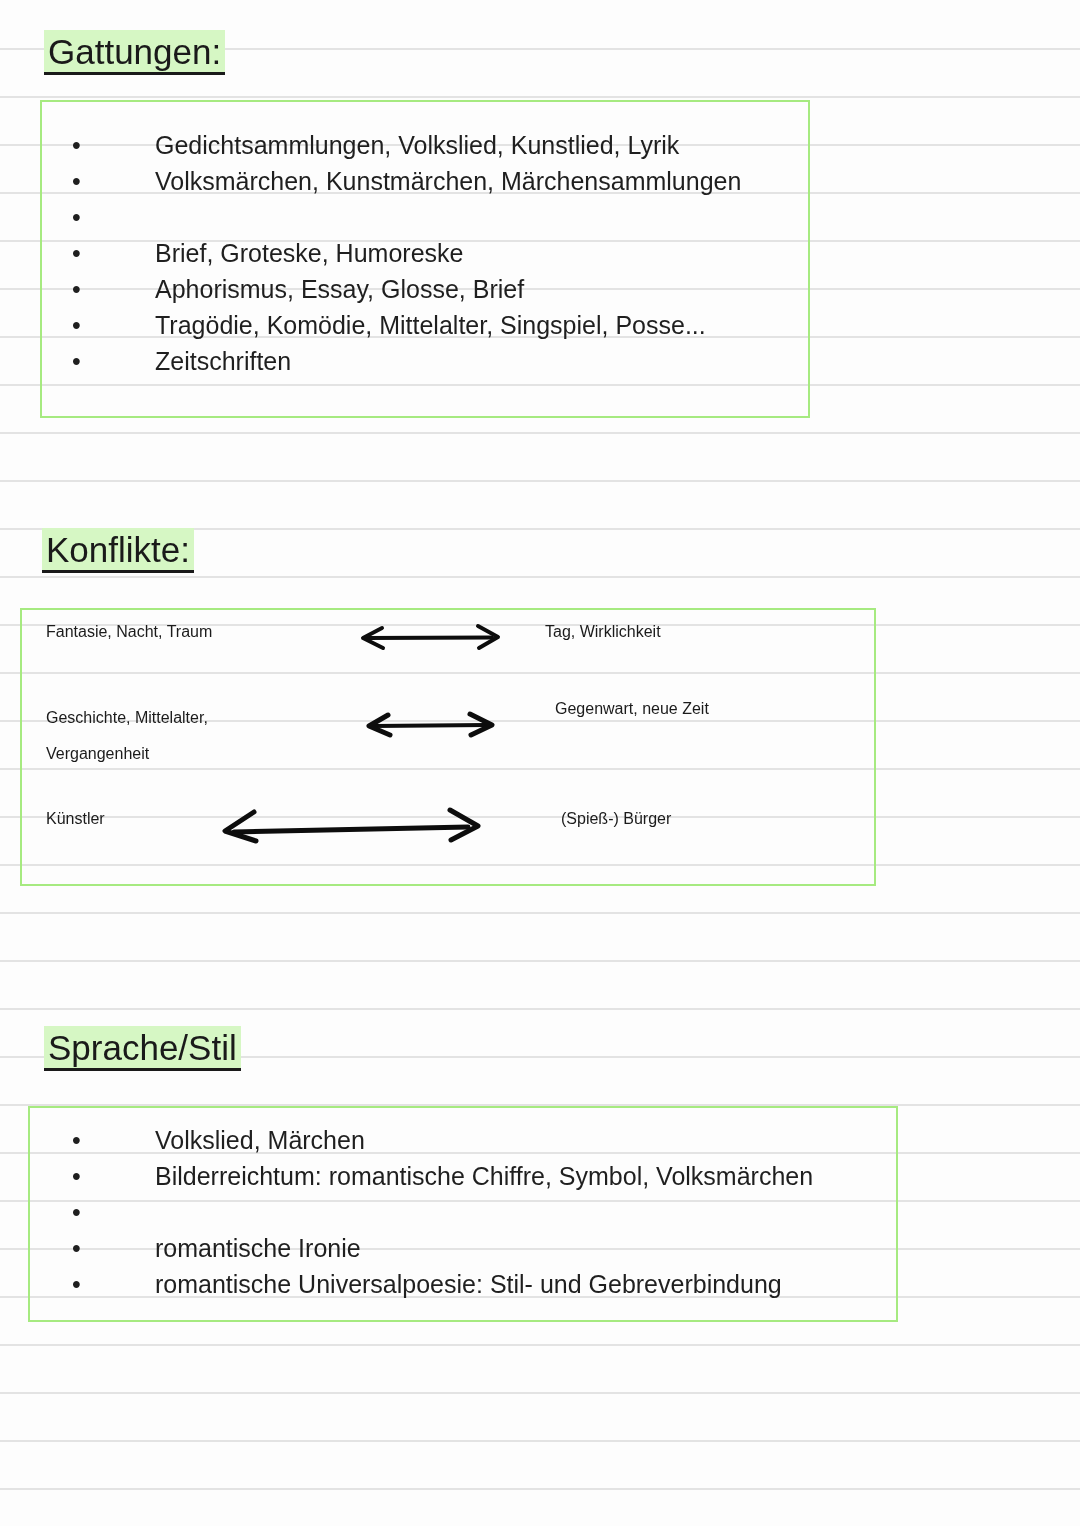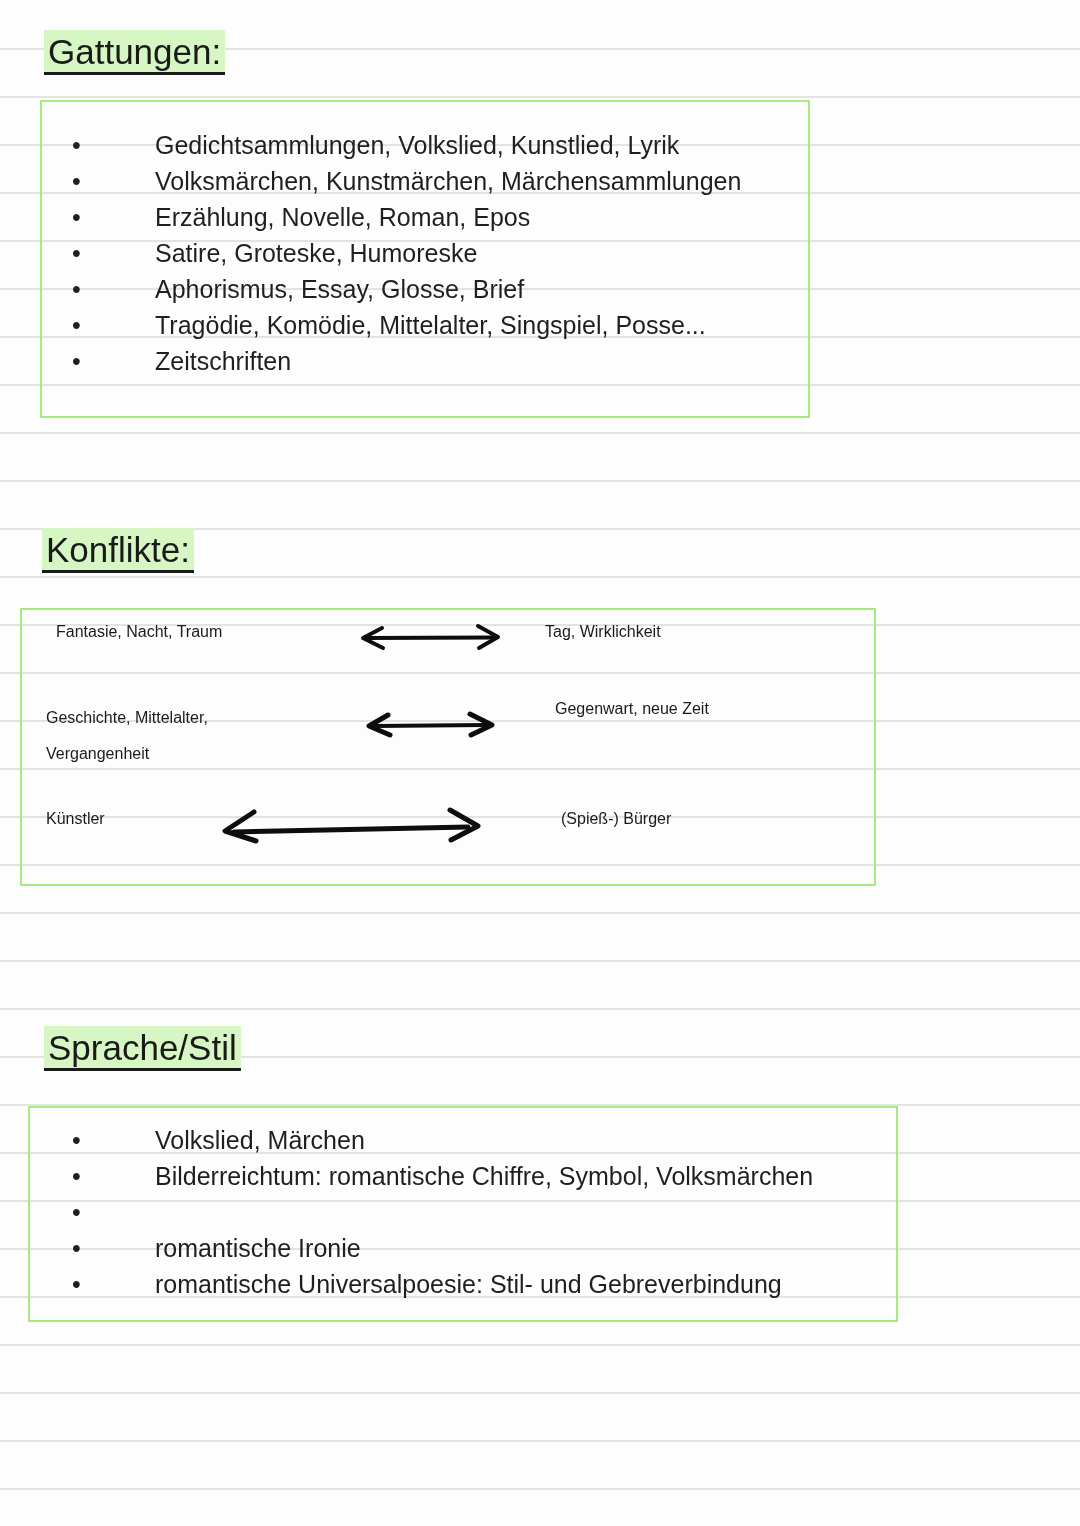--- a/index.html
+++ b/index.html
@@ -105,21 +105,21 @@
   }
   .bullet-list li .txt {
     display: inline-block;
     padding-left: 83px;
   }
 
   #list-gattungen { left: 72px; top: 127px; }
   #list-sprache   { left: 72px; top: 1122px; }
   .konflikt-left  { position: absolute; white-space: pre-line; }
   .konflikt-right { position: absolute; white-space: nowrap; text-align: right; }
-  #kleft-0  { left: 56px;  top: 623px; }
+  #kleft-0  { left: 46px;  top: 623px; }
   #kright-0 { left: 545px; top: 623px; }
 
   #kleft-1  { left: 46px;  top: 700px; line-height: 36px; }
   #kright-1 { left: 555px; top: 700px; }
 
   #kleft-2  { left: 46px;  top: 810px; text-align: right; }
   #kright-2 { left: 561px; top: 810px; }
 
   .arrow-svg {
     position: absolute;
@@ -155,25 +155,24 @@
       <li>
         <span class="dot">•</span>
         <span class="txt">Gedichtsammlungen, Volkslied, Kunstlied, Lyrik</span>
       </li>
       <li>
         <span class="dot">•</span>
         <span class="txt">Volksmärchen, Kunstmärchen, Märchensammlungen</span>
       </li>
       <li>
         <span class="dot">•</span>
-        <span class="txt">Erzählung, Novelle, Roman, Epos</span>
-      </li>
-      <li>
-        <span class="dot">•</span>
-        <span class="txt">Satire, Groteske, Humoreske</span>
+      </li>
+      <li>
+        <span class="dot">•</span>
+        <span class="txt">Brief, Groteske, Humoreske</span>
       </li>
       <li>
         <span class="dot">•</span>
         <span class="txt">Aphorismus, Essay, Glosse, Brief</span>
       </li>
       <li>
         <span class="dot">•</span>
         <span class="txt">Tragödie, Komödie, Mittelalter, Singspiel, Posse...</span>
       </li>
       <li>

